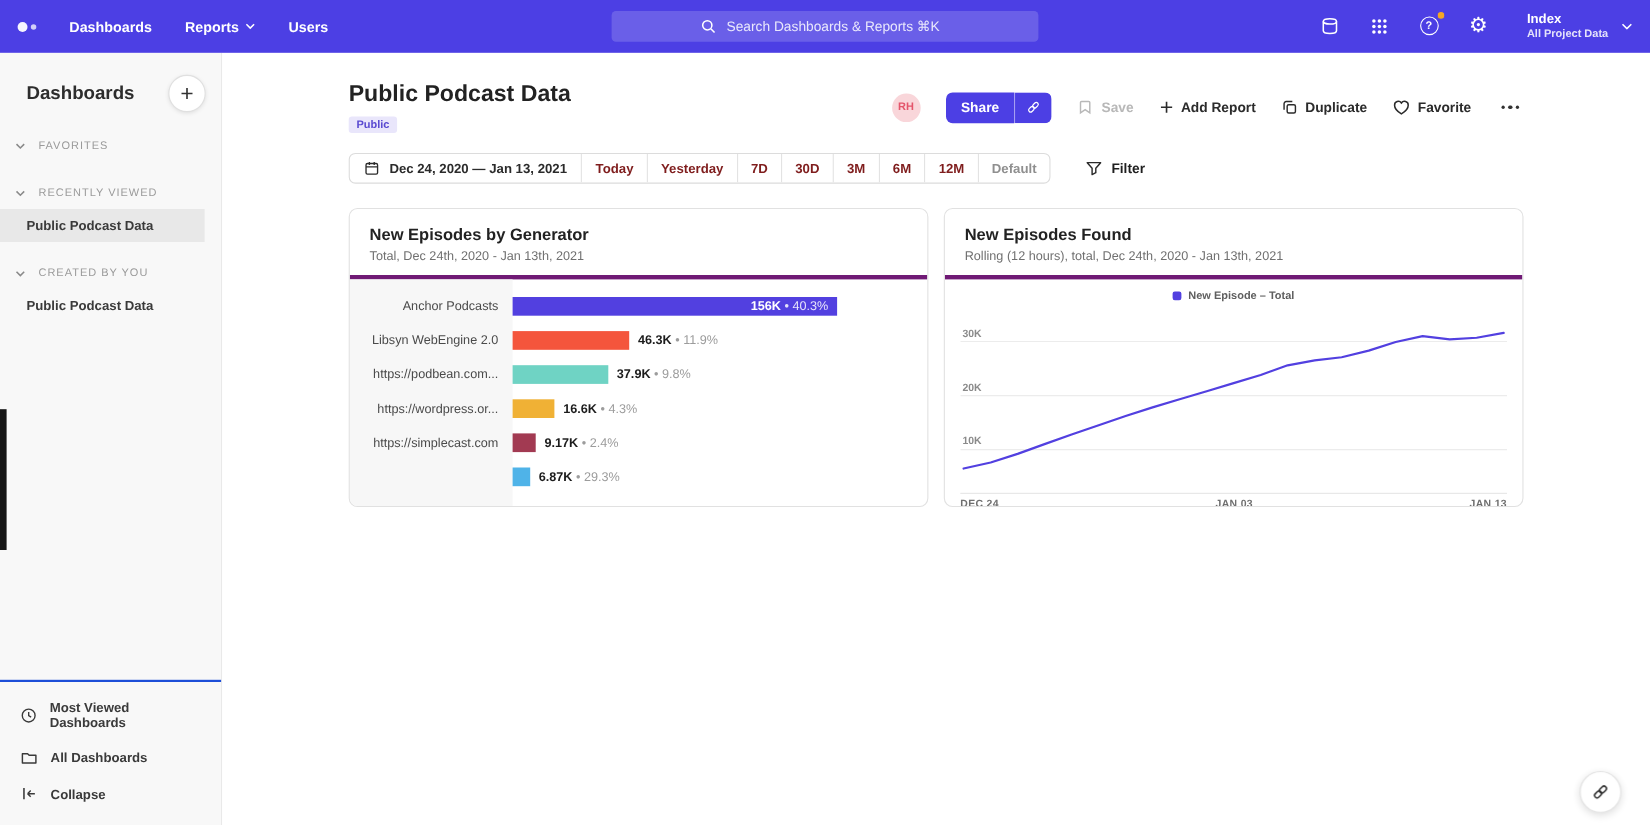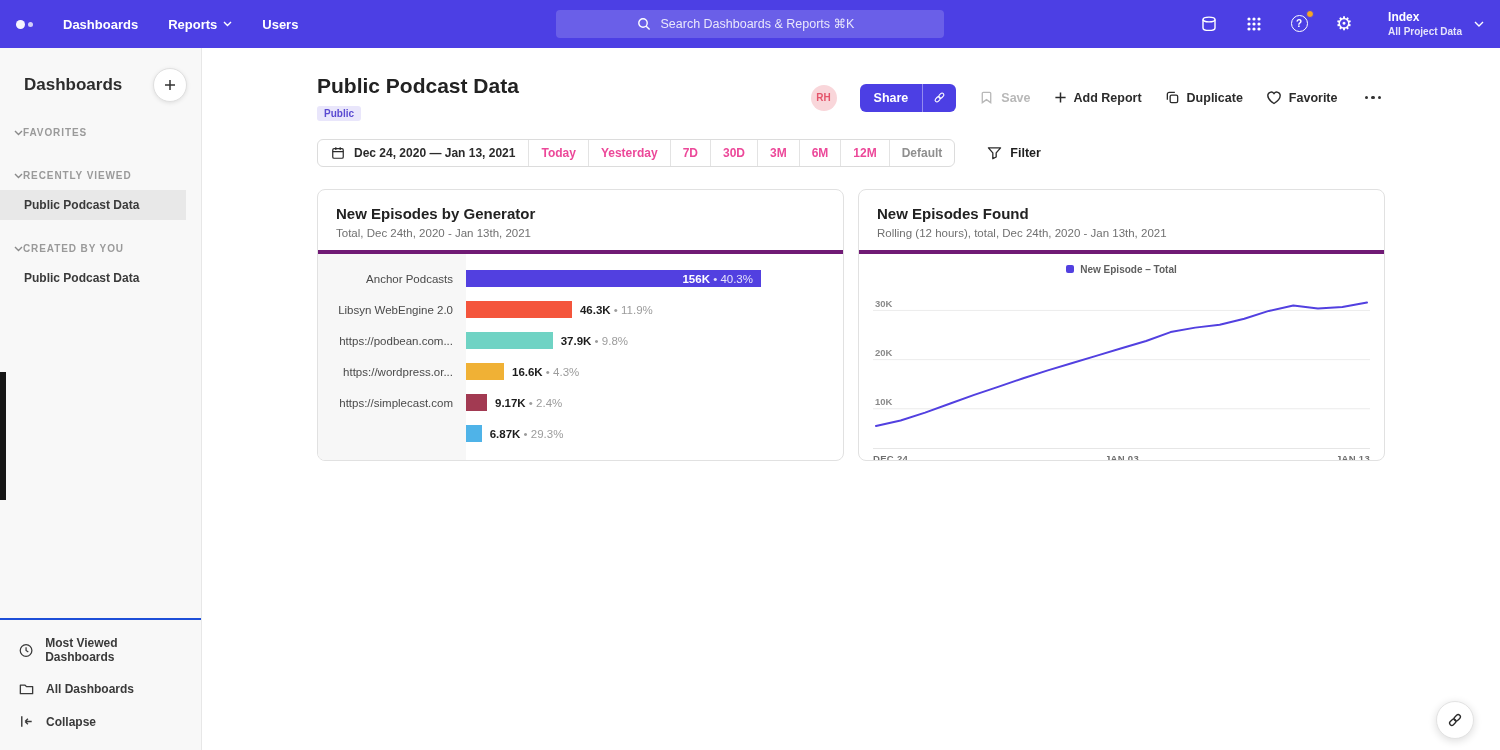--- a/index.html
+++ b/index.html
@@ -49,22 +49,22 @@
   
   .sidebar { width:202px; background:#f8f8f8; border-right:1px solid #e7e7e7; display:flex; flex-direction:column; }
   .sb-head { display:flex; align-items:center; justify-content:space-between; padding:20px 14px 16px 24px; }
   .sb-title { font-size:17px; font-weight:700; color:#2d2d2d; }
   .add-btn {
     width:34px; height:34px; border-radius:50%; background:#fff; border:1px solid #e0e0e0;
     box-shadow:0 1px 4px rgba(0,0,0,.10); display:flex; align-items:center; justify-content:center; cursor:pointer;
   }
   .sb-section { margin-bottom:14px; }
   .sb-sec-head {
-    display:flex; align-items:center; gap:0; padding:9px 24px 9px 14px;
-    font-size:10px; font-weight:700; letter-spacing:.9px; color:#9a9a9a; cursor:pointer;
+    display:flex; align-items:center; gap:12px; padding:9px 24px 9px 14px;
+    font-size:10px; font-weight:400; letter-spacing:.9px; color:#9a9a9a; cursor:pointer;
   }
   .sb-item { font-size:12px; font-weight:600; color:#3a3a3a; padding:8px 24px; cursor:pointer; }
   .sb-item.hint { font-style:italic; font-weight:400; color:#7d7d7d; font-size:11.5px; cursor:default; }
   .sb-item.selected { background:#e8e8e8; font-weight:700; width:186px; padding:8px 0 8px 24px; }
   .sb-footer { margin-top:auto; border-top:2px solid #1d4ed8; padding:8px 0 12px; }
   .sb-foot-item { display:flex; align-items:center; gap:11px; padding:8px 18px; font-size:12px; font-weight:700; color:#3a3a3a; cursor:pointer; }
 
   
   .main { flex:1; overflow:hidden; background:#fff; }
   .content { width:1068px; margin:0 auto; padding-top:26px; }
@@ -84,21 +84,21 @@
   .share-link { background:#4c3fe4; border-left:1px solid rgba(255,255,255,.4); padding:0 10px; border-radius:0 6px 6px 0; display:flex; align-items:center; }
   .action { display:flex; align-items:center; gap:7px; font-size:12.5px; font-weight:700; color:#2b2b2b; cursor:pointer; }
   .action.disabled { color:#b8b8b8; cursor:default; }
   .more-dots { display:flex; gap:3px; cursor:pointer; padding:4px; }
   .more-dots i { width:3.5px; height:3.5px; border-radius:50%; background:#333; display:block; }
 
   
   .toolbar { display:flex; align-items:center; margin-top:18px; }
   .datebox { display:flex; align-items:stretch; border:1px solid #dcdcdc; border-radius:6px; height:28px; overflow:hidden; background:#fff; }
   .date-main { display:flex; align-items:center; gap:9px; padding:0 13px; font-size:12px; font-weight:700; color:#2b2b2b; cursor:pointer; }
-  .preset { display:flex; align-items:center; padding:0 12px; border-left:1px solid #e3e3e3; font-size:12px; font-weight:600; color:#ec4899; cursor:pointer; }
+  .preset { display:flex; align-items:center; padding:0 12px; border-left:1px solid #e3e3e3; font-size:12px; font-weight:600; color:#7f1d1d; cursor:pointer; }
   .preset.muted { color:#8f8f8f; }
   .filterbtn { display:flex; align-items:center; gap:8px; margin-left:32px; font-size:12.5px; font-weight:700; cursor:pointer; }
 
   
   .cards { display:flex; gap:14px; margin-top:22px; }
   .card { width:527px; height:272px; border:1px solid #e1e1e1; border-radius:8px; background:#fff; overflow:hidden; }
   .card-head { padding:15px 18px 11px; border-bottom:4px solid #701a75; }
   .card-title { font-size:15px; font-weight:700; color:#222; margin:0; }
   .card-sub { font-size:11.5px; color:#707070; margin-top:5px; }
 

